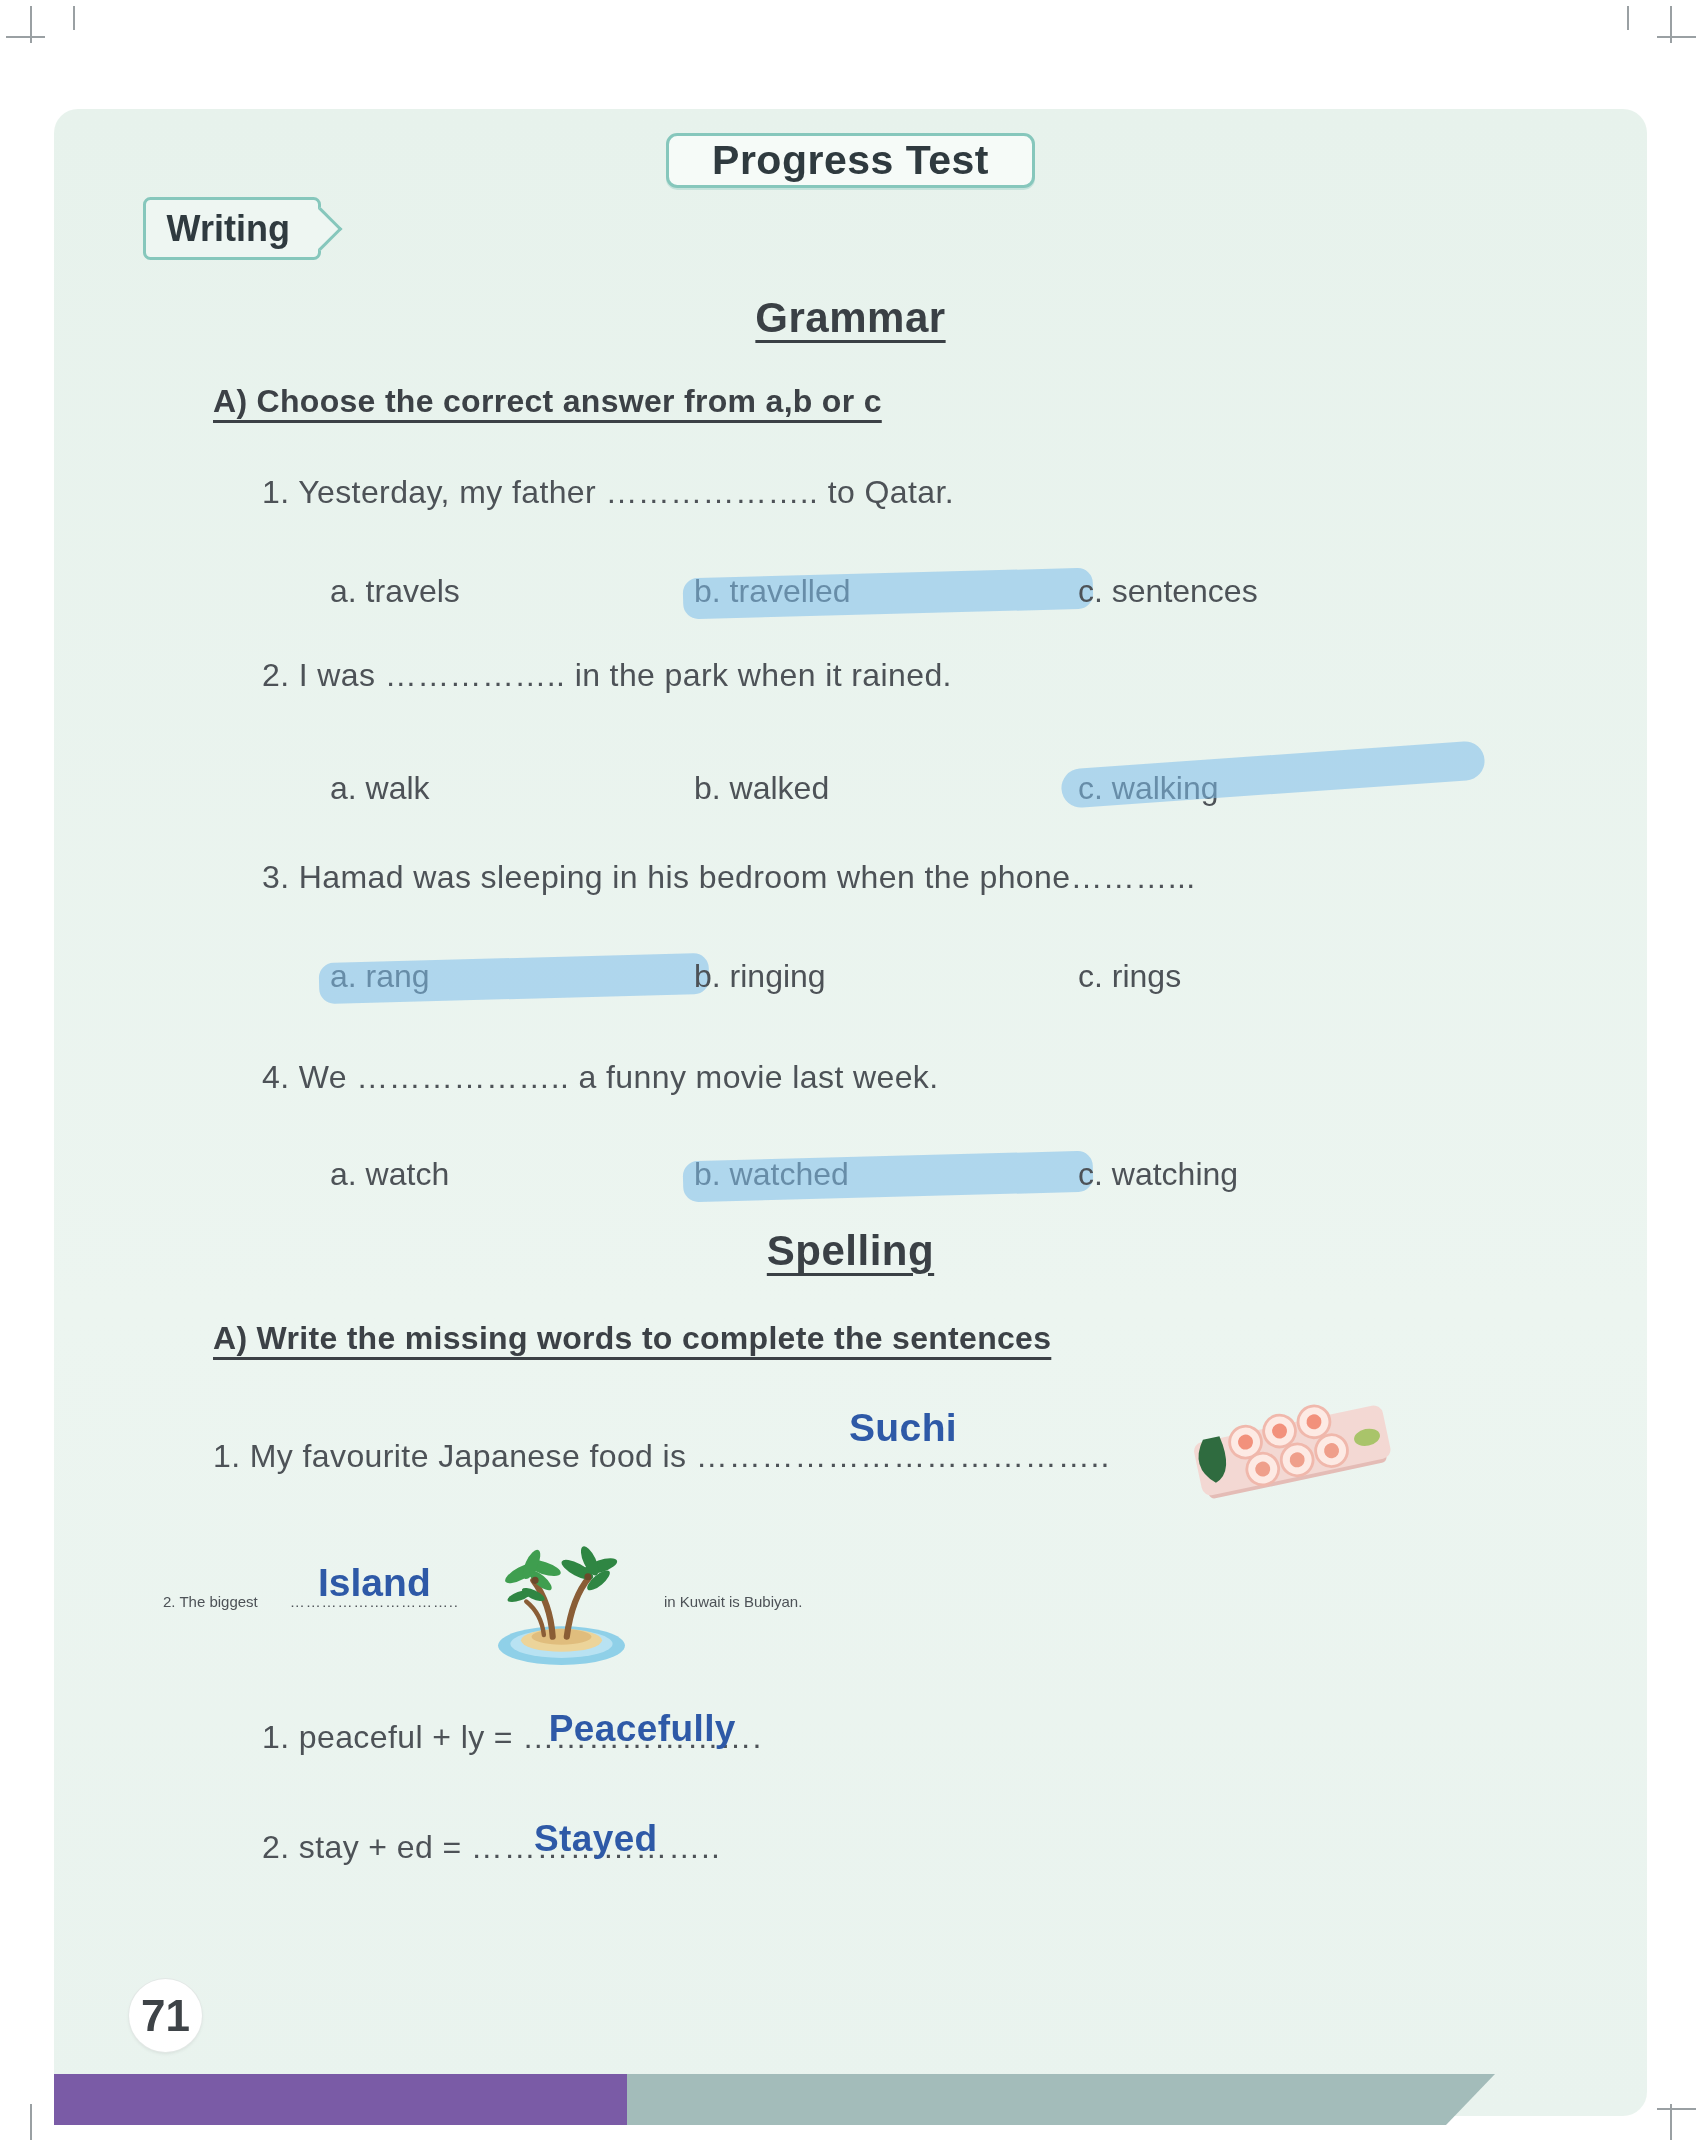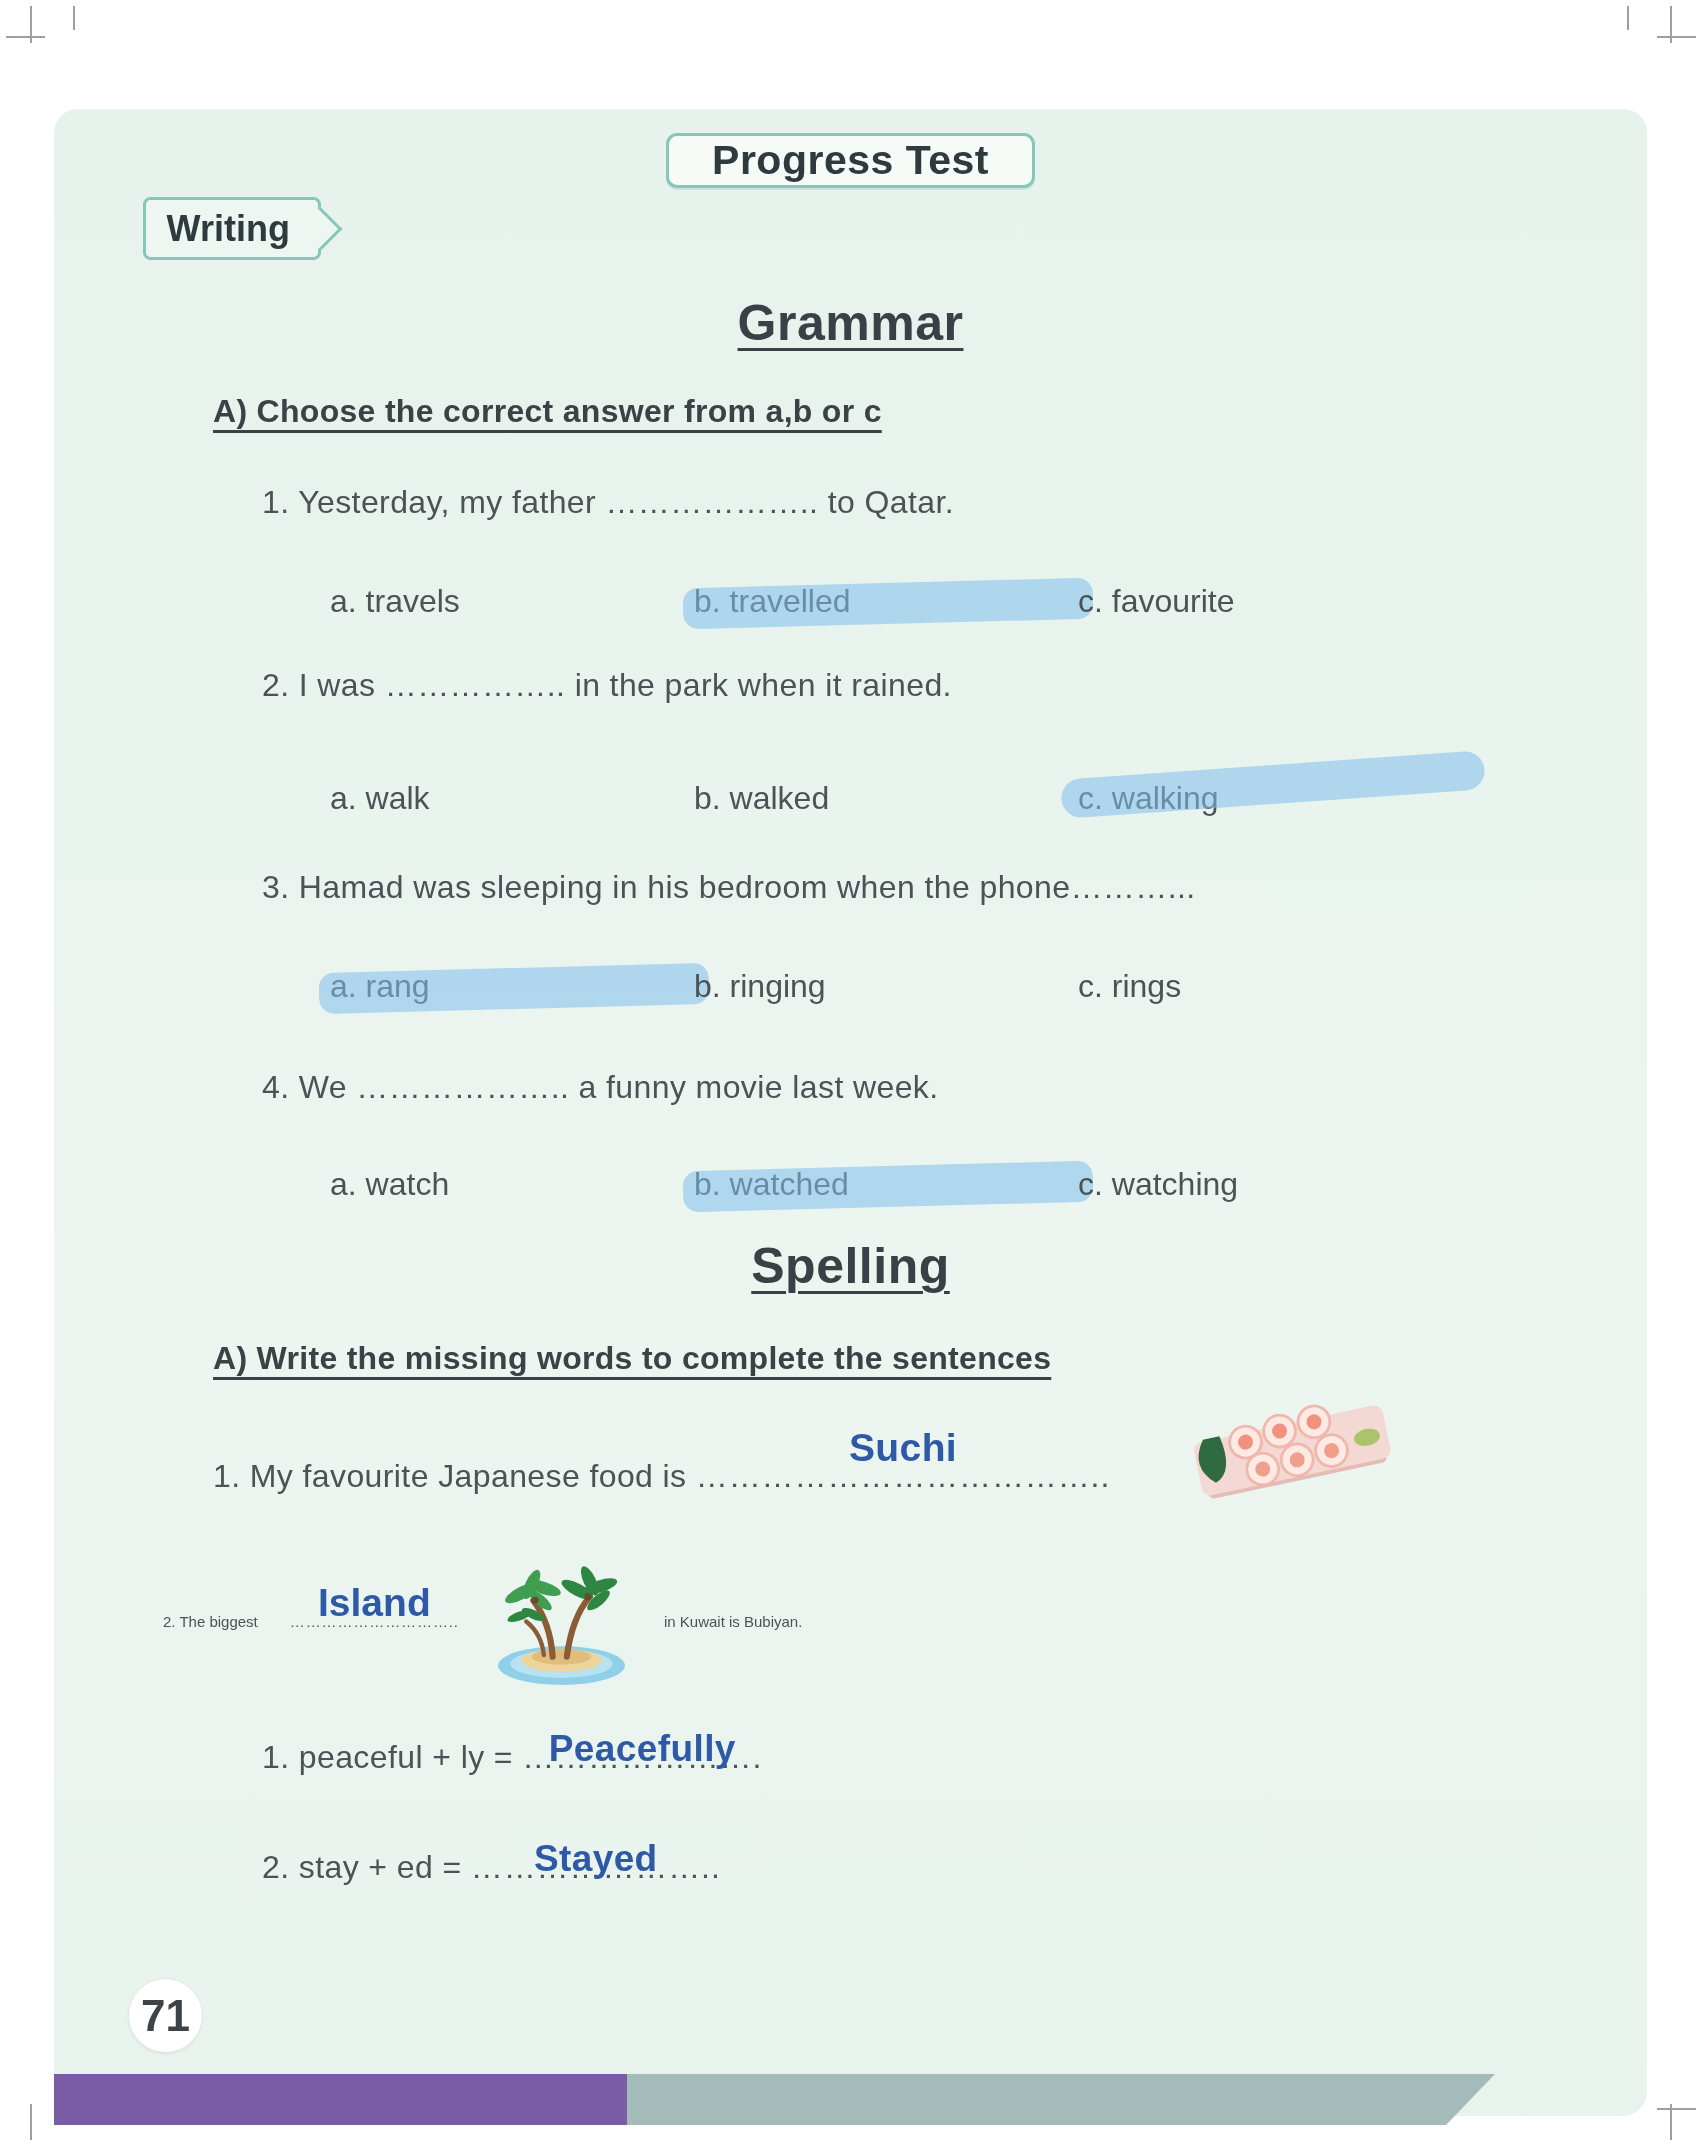--- a/index.html
+++ b/index.html
@@ -29,21 +29,21 @@
     padding:7.5px 28px 7.5px 20.6px;
   }
   .banner::after{
     content:'';position:absolute;right:-18px;top:50%;width:28px;height:28px;
     background:#eef6f2;border-top:3.7px solid #86c7bc;border-right:3.7px solid #86c7bc;
     transform:translateY(-50%) rotate(45deg);
   }
   .banner span{font-size:36px;font-weight:bold;color:#2f3a3f;}
   
   .center-head{
-    text-align:center;font-size:50px;font-weight:bold;color:#3a4045;
+    text-align:center;font-size:42px;font-weight:bold;color:#3a4045;
     text-decoration:underline;text-underline-offset:8.4px;text-decoration-thickness:2.8px;
     margin:34px 0 0 0;letter-spacing:0.5px;
   }
   .instruction{
     margin:41px 0 0 159px;font-size:32px;font-weight:bold;color:#3c4146;
     text-decoration:underline;text-underline-offset:8.4px;text-decoration-thickness:2.8px;
     letter-spacing:0.3px;
   }
   
   .question{margin:54px 0 0 208px;font-size:32px;letter-spacing:0.4px;}
@@ -115,21 +115,21 @@
 
   <div class="center-head">Grammar</div>
 
   <div class="instruction">A) Choose the correct answer from a,b or c</div>
 
   
   <div class="question">1. Yesterday, my father ……………….. to Qatar.</div>
   <div class="options">
     <span class="opt">a. travels</span>
     <span class="opt hl hl-oval">b. travelled</span>
-    <span class="opt">c. favourite</span>
+    <span class="opt">c. sentences</span>
   </div>
 
   
   <div class="question q2">2. I was …………….. in the park when it rained.</div>
   <div class="options op2">
     <span class="opt">a. walk</span>
     <span class="opt">b. walked</span>
     <span class="opt hl hl-swipe">c. walking</span>
   </div>
 

